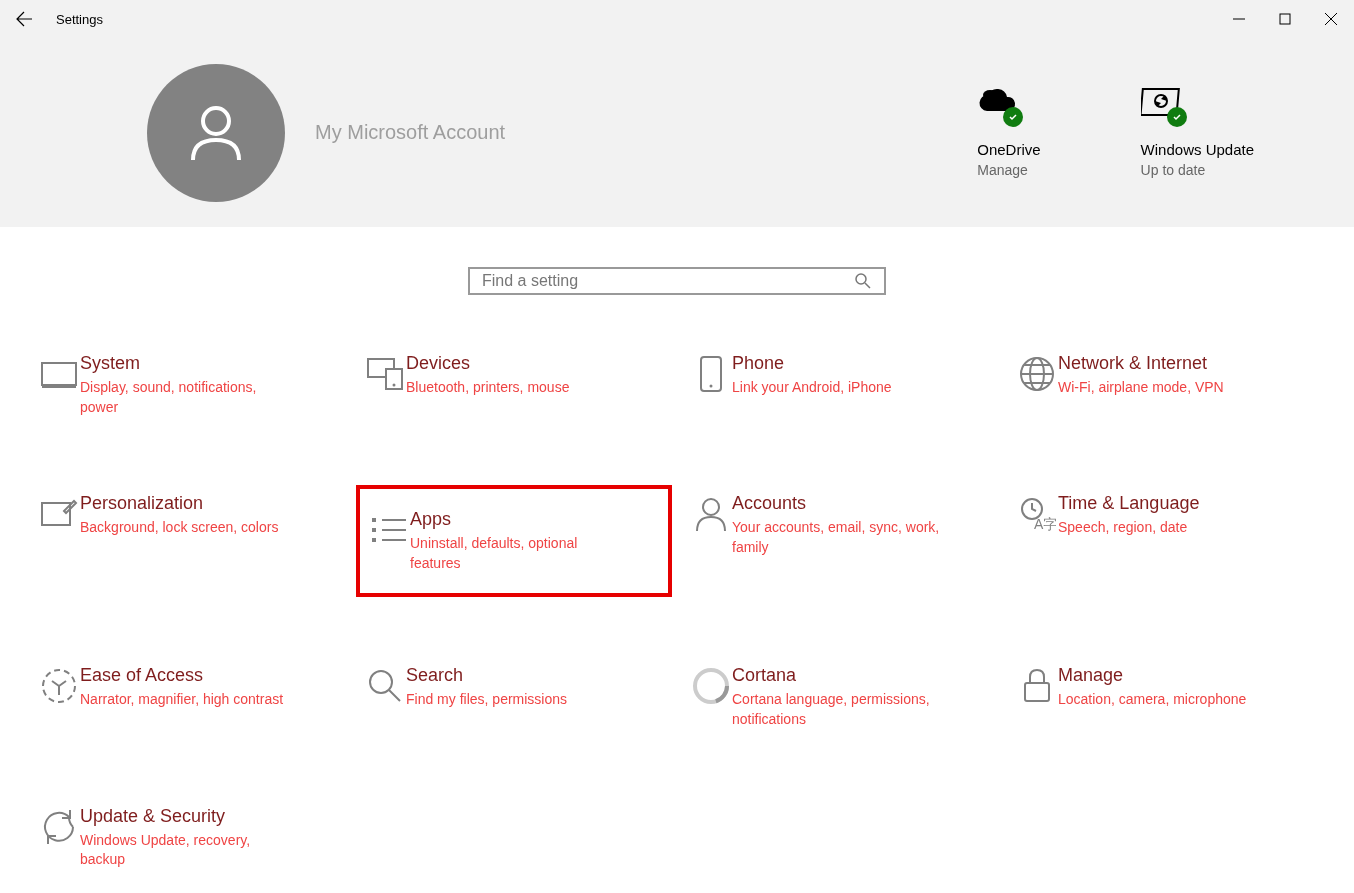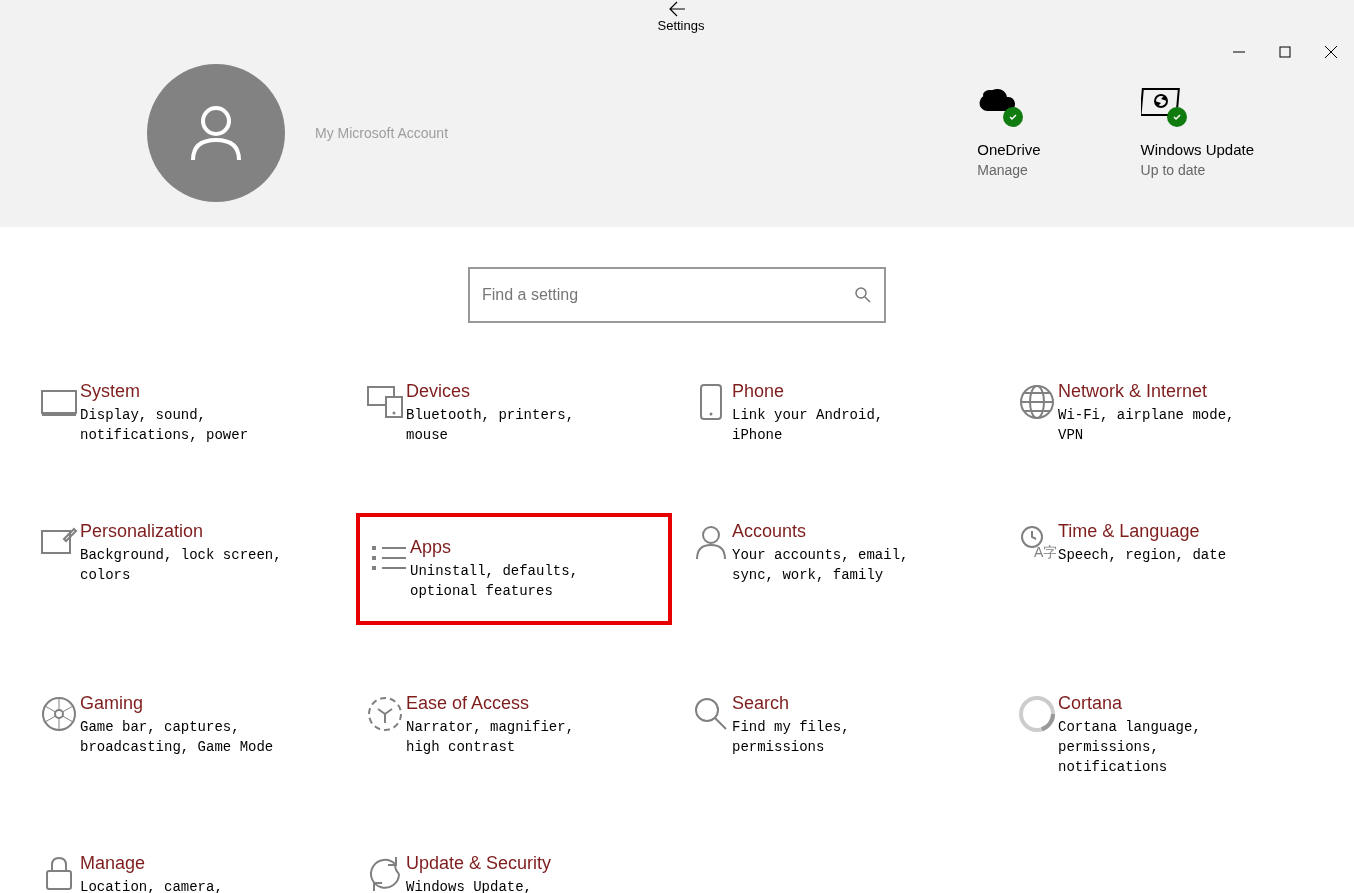--- a/index.html
+++ b/index.html
@@ -1,45 +1,45 @@
 <!DOCTYPE html>
 <html><head>
   <meta charset="utf-8">
   <style>
     * { margin: 0; padding: 0; box-sizing: border-box; font-family: 'Segoe UI', sans-serif; }
     body { width: 1354px; height: 893px; background: #fff; overflow: hidden; }
     
-    .titlebar { height: 38px; display: flex; align-items: center; background: #f2f2f2; flex-direction: column; }
+    .titlebar { height: 38px; display: flex; align-items: center; background: #f2f2f2; }
     .back-btn { width: 48px; height: 38px; display: flex; align-items: center; justify-content: center; cursor: pointer; }
     .window-title { font-size: 13px; margin-left: 8px; color: #000; }
     .window-controls { margin-left: auto; display: flex; }
     .window-btn { width: 46px; height: 38px; display: flex; align-items: center; justify-content: center; cursor: pointer; }
     
     .header-section { background: #f2f2f2; height: 189px; display: flex; align-items: center; padding-left: 147px; }
     .avatar { width: 138px; height: 138px; border-radius: 50%; background: #828282; display: flex; align-items: center; justify-content: center; }
-    .account-label { font-size: 14px; color: #9e9e9e; margin-left: 30px; }
+    .account-label { font-size: 20px; color: #9e9e9e; margin-left: 30px; }
     .header-spacer { flex: 1; }
     .status-item { display: flex; flex-direction: column; margin-right: 100px; }
     .status-icon-wrap { position: relative; width: 40px; height: 36px; margin-bottom: 18px; }
     .badge-check { position: absolute; bottom: -4px; right: -6px; width: 20px; height: 20px; border-radius: 50%; background: #107c10; display: flex; align-items: center; justify-content: center; }
     .status-title { font-size: 15px; color: #000; margin-bottom: 4px; }
     .status-sub { font-size: 14px; color: #666; }
     
     .search-wrap { display: flex; justify-content: center; margin-top: 40px; margin-bottom: 50px; }
-    .search-box { width: 418px; height: 56px; border: 2px solid #999; display: flex; align-items: center; padding: 0 12px; }
+    .search-box { width: 418px; height: 28px; border: 2px solid #999; display: flex; align-items: center; padding: 0 12px; }
     .search-input { flex: 1; border: none; outline: none; font-size: 16px; color: #333; }
     .search-input::placeholder { color: #777; }
     
     .categories { padding: 0 30px; display: grid; grid-template-columns: repeat(4, 1fr); column-gap: 10px; row-gap: 60px; }
     .cat-item { display: flex; align-items: flex-start; cursor: pointer; padding: 8px; }
     .cat-item.highlighted { border: 4px solid #e60000; padding: 20px 8px; justify-content: space-between; }
     .cat-icon { width: 42px; height: 42px; flex-shrink: 0; display: flex; align-items: center; justify-content: center; color: #808080; }
     .cat-text { flex: 1; }
     .cat-title { font-size: 18px; color: #7f1d1d; margin-bottom: 4px; }
-    .cat-desc { font-size: 14px; color: #000000; line-height: 1.4; max-width: 210px; font-family: Liberation Mono, monospace; }
+    .cat-desc { font-size: 14px; color: #ef4444; line-height: 1.4; max-width: 210px; }
     
     svg { display: block; }
   </style>
 </head>
 <body>
 
 <div class="titlebar">
   <div class="back-btn">
     <svg width="18" height="18" viewBox="0 0 18 18">
         <path d="M9 2 L2 9 L9 16 M2 9 L17 9" stroke="#000" stroke-width="1.2" fill="none"></path>
@@ -217,33 +217,20 @@
         </svg>
       </div>
     <div class="cat-text">
       <div class="cat-title">Time &amp; Language</div>
       <div class="cat-desc">Speech, region, date</div>
     </div>
   </div>
     <div class="cat-item">
     <div class="cat-icon">
         <svg width="38" height="38" viewBox="0 0 38 38">
-          <circle cx="19" cy="19" r="16" stroke="#808080" stroke-width="2" fill="none"></circle>
-          <path d="M19 3 L19 35 M5 11 L33 27 M5 27 L33 11" stroke="#808080" stroke-width="1"></path>
-          <circle cx="19" cy="19" r="4" stroke="#808080" stroke-width="2" fill="#fff"></circle>
-        </svg>
-      </div>
-    <div class="cat-text">
-      <div class="cat-title">Gaming</div>
-      <div class="cat-desc">Game bar, captures, broadcasting, Game Mode</div>
-    </div>
-  </div>
-    <div class="cat-item">
-    <div class="cat-icon">
-        <svg width="38" height="38" viewBox="0 0 38 38">
           <circle cx="19" cy="19" r="16" stroke="#808080" stroke-width="2" fill="none" stroke-dasharray="6 4"></circle>
           <path d="M12 14 L19 19 M26 14 L19 19 M19 19 L19 28" stroke="#808080" stroke-width="2"></path>
         </svg>
       </div>
     <div class="cat-text">
       <div class="cat-title">Ease of Access</div>
       <div class="cat-desc">Narrator, magnifier, high contrast</div>
     </div>
   </div>
     <div class="cat-item">

